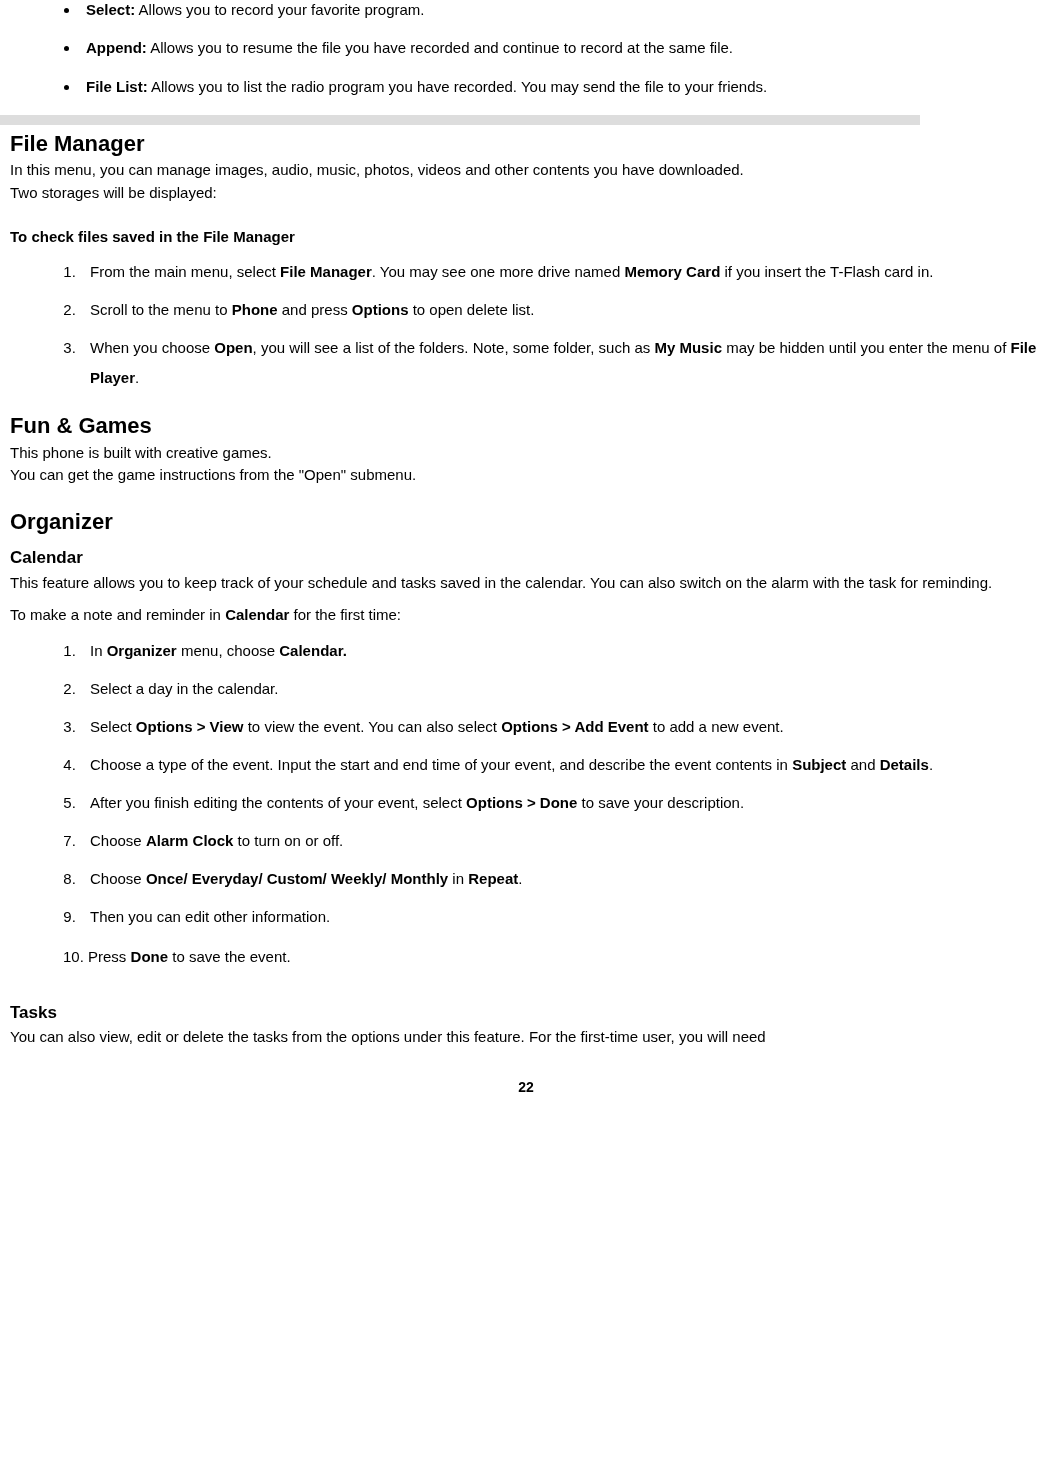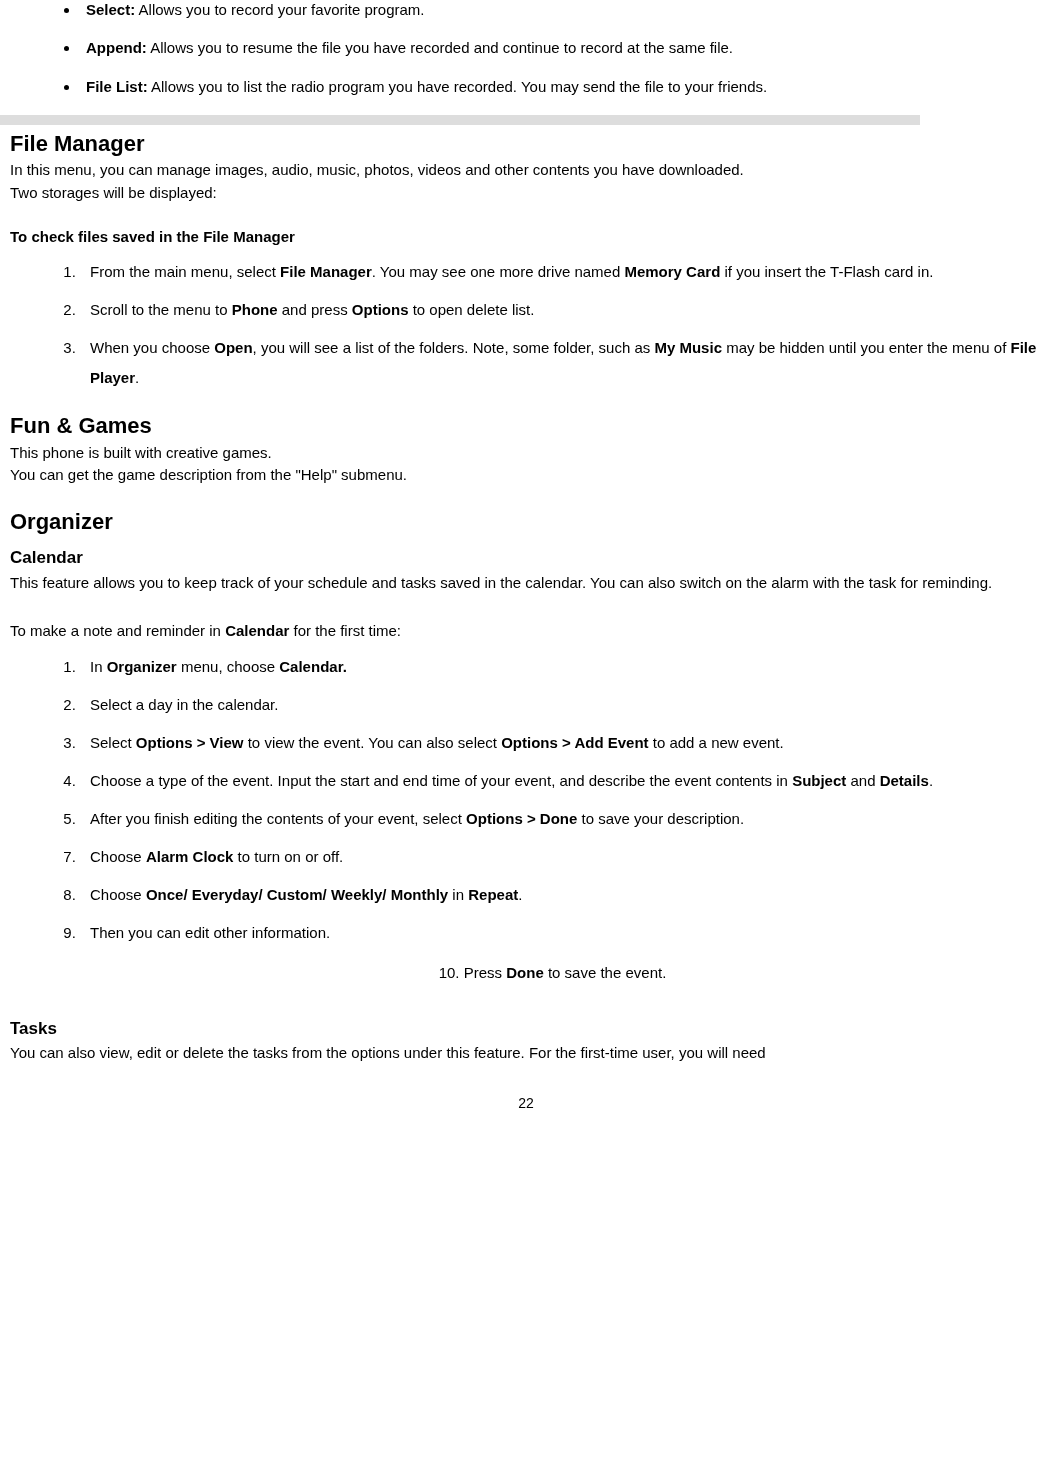--- a/index.html
+++ b/index.html
@@ -45,37 +45,38 @@
     margin: 10px 0 3px 0;
   }
   .p {
     margin: 2px 0;
   }
   .sub-heading {
     font-weight: bold;
     margin: 24px 0 10px 0;
   }
   .normal-heading {
-    margin: 28px 0 10px 0;
+    margin: 12px 0 10px 0;
   }
   ol.num {
     margin: 0 0 10px 0;
     padding-left: 70px;
   }
   ol.num li {
     padding-left: 10px;
     margin-bottom: 8px;
     line-height: 2.0;
   }
   ol.ten { padding-left: 43px; }
-  ol.ten li { padding-left: 10px; list-style: none; text-align: center; }
+  ol.ten li { padding-left: 10px; list-style: none; }
   .page-num {
     text-align: center;
     margin-top: 30px;
     font-size: 14px;
+    font-weight: bold;
   }
   .b { font-weight: bold; }
 </style>
 </head>
 <body>
 
 <div class="page">
   <div class="content">
 
     <ul class="bullets">
@@ -109,21 +110,21 @@
       <li>
         <span>Scroll to the menu to </span><span class="b">Phone</span><span> and press </span><span class="b">Options</span><span> to open delete list.</span>
       </li>
       <li>
         <span>When you choose </span><span class="b">Open</span><span>, you will see a list of the folders. Note, some folder, such as </span><span class="b">My Music</span><span> may be hidden until you enter the menu of </span><span class="b">File Player</span><span>.</span>
       </li>
     </ol>
 
     <h1 class="section" style="margin-top:18px">Fun &amp; Games</h1>
     <div class="p">This phone is built with creative games.</div>
-    <div class="p">You can get the game description from the "Help" submenu.</div>
+    <div class="p">You can get the game instructions from the "Open" submenu.</div>
 
     <h1 class="section" style="margin-top:22px">Organizer</h1>
 
     <h2 class="subsection">Calendar</h2>
     <div class="p">This feature allows you to keep track of your schedule and tasks saved in the calendar. You can also switch on the alarm with the task for reminding.</div>
 
     <div class="normal-heading">
       <span>To make a note and reminder in </span><span class="b">Calendar</span><span> for the first time:</span>
     </div>
 

